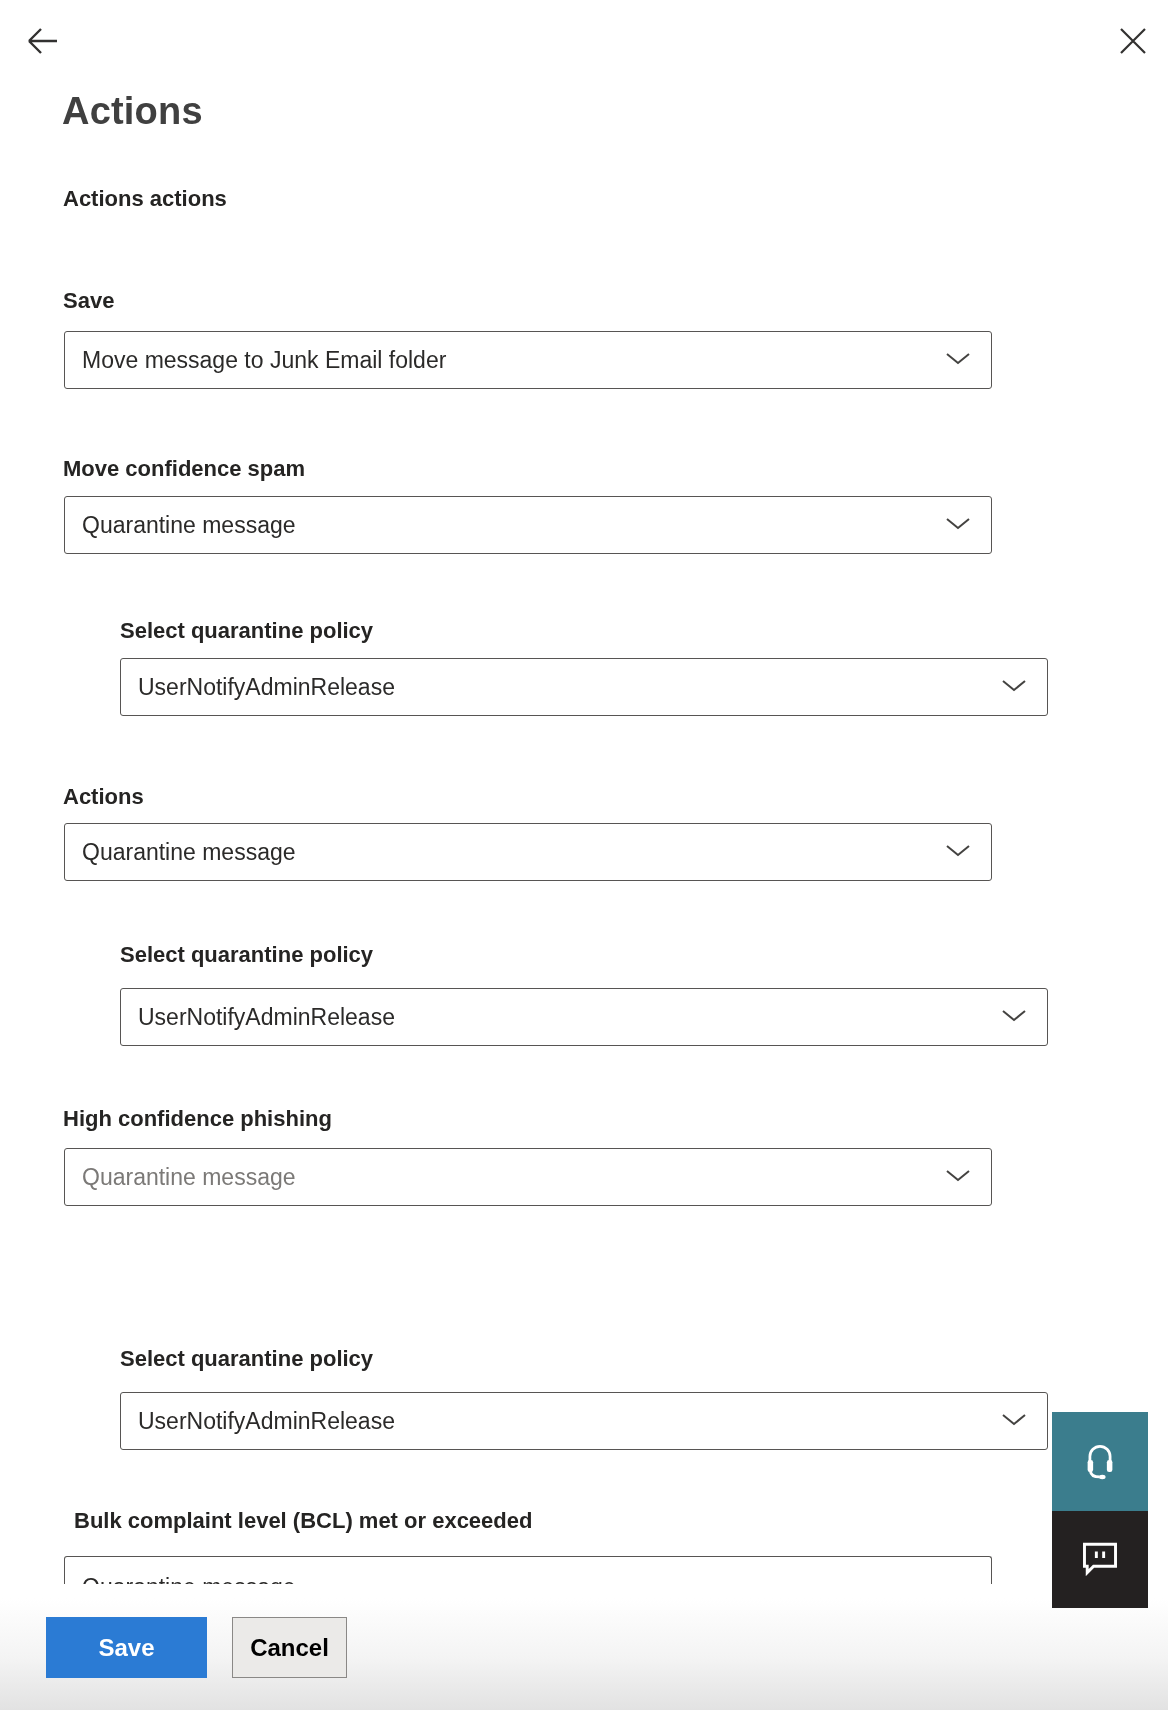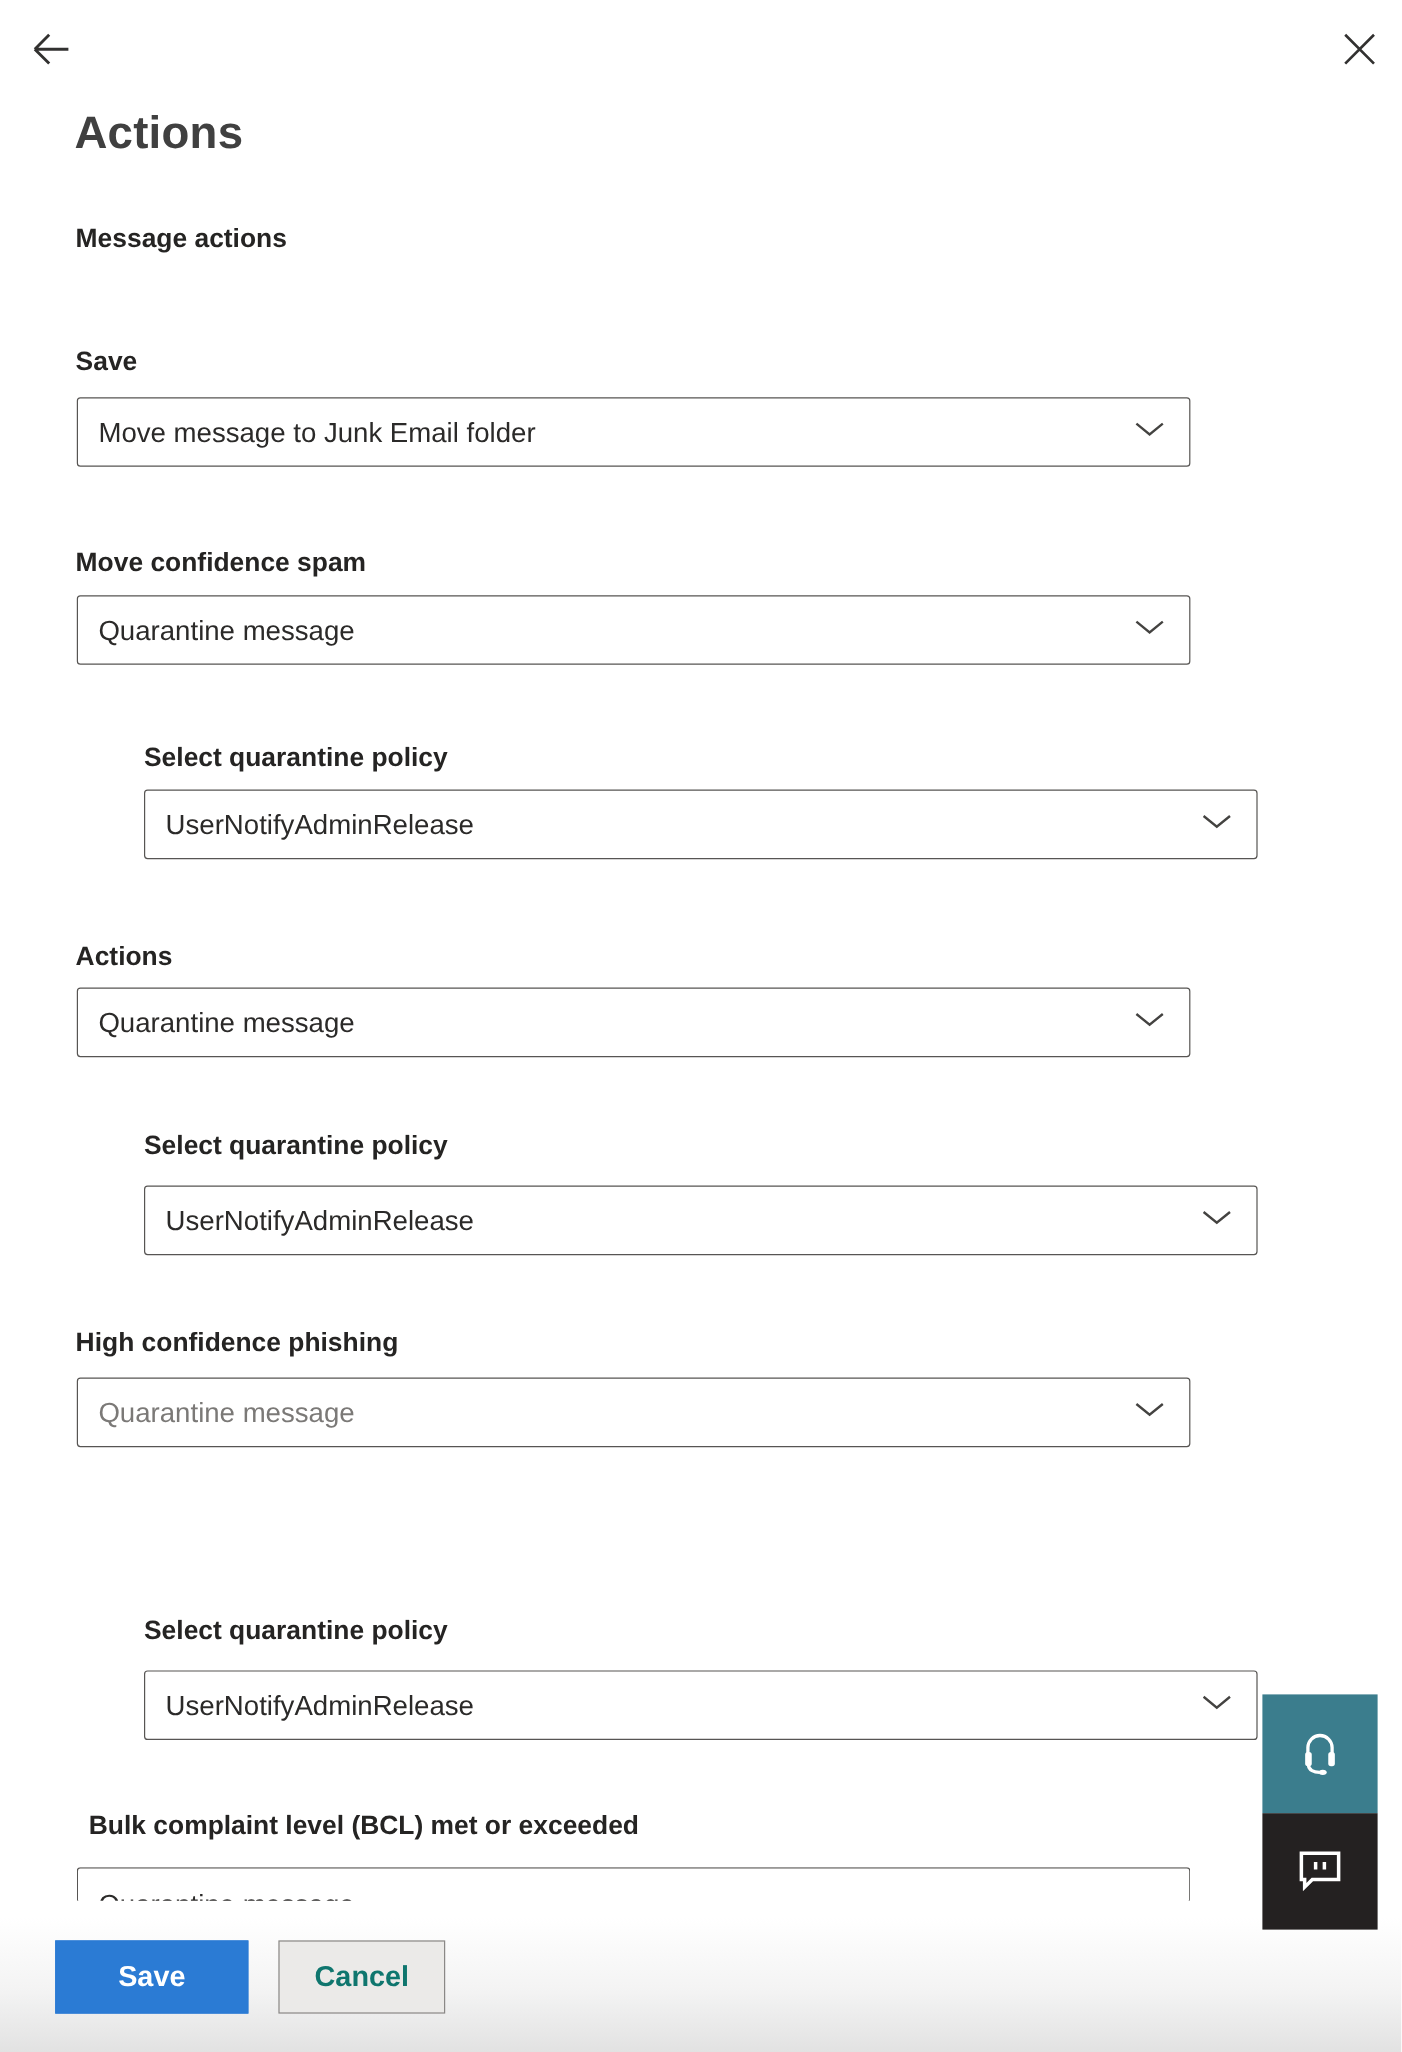--- a/index.html
+++ b/index.html
@@ -21,21 +21,21 @@
   .dropdown.disabled .val{color:#7b7977;}
   .dropdown.clipped{
     height:28px;overflow:hidden;border-bottom:none;border-radius:3px 3px 0 0;
     align-items:flex-start;
   }
   .dropdown.clipped .val{padding-top:17px;}
   .note{position:absolute;left:63px;top:1251px;width:968px;font-size:22.5px;line-height:35px;color:#323130;}
   .btn{position:absolute;top:1617px;height:61px;box-sizing:border-box;border-radius:0;
        font-family:inherit;font-size:24px;font-weight:600;cursor:pointer;}
   .btn-primary{left:46px;width:161px;background:#2b7bd4;border:1px solid #2b7bd4;color:#ffffff;}
-  .btn-default{left:232px;width:139px;background:#ebeae8;border:1px solid #8a8886;color:#0f766e;}
+  .btn-default{left:232px;width:115px;background:#ebeae8;border:1px solid #8a8886;color:#000000;}
   .side-btn{position:absolute;left:1052px;width:96px;border:none;padding:0;cursor:pointer;
             display:flex;align-items:center;justify-content:center;}
   .side-btn.help{top:1412px;height:99px;background:#3b7d8d;}
   .side-btn.feedback{top:1511px;height:97px;background:#242121;}
   .bottom-fade{position:absolute;left:0;top:1598px;width:1168px;height:112px;pointer-events:none;
     background:linear-gradient(180deg, rgba(232,232,232,0) 0%, rgba(229,229,229,0.45) 55%, #e2e2e2 100%);}
   .chev{flex:none;}
 </style>
 </head>
 <body>
@@ -51,21 +51,21 @@
   </button>
   <button class="icon-btn" style="left:1118px;top:26px;" aria-label="Close">
     <span>
       <svg width="30" height="30" viewBox="0 0 30 30">
         <path d="M3 3 L27 27 M27 3 L3 27" fill="none" stroke="#323130" stroke-width="2.2"></path>
       </svg>
     </span>
   </button>
 
   <h1 class="page-title" style="margin:0;">Actions</h1>
-  <div class="section-heading">Message actions</div>
+  <div class="section-heading">Actions actions</div>
 
   <div class="field-label" style="left:63px;top:288px;">Save</div>
   <div class="dropdown" style="left:64px;top:331px;">
     <span class="val">Move message to Junk Email folder</span>
     <span class="chev">
       <svg width="26" height="13" viewBox="0 0 26 13">
           <path d="M2 2 L13 11 L24 2" fill="none" stroke="#444341" stroke-width="2"></path>
         </svg>
     </span>
   </div>

